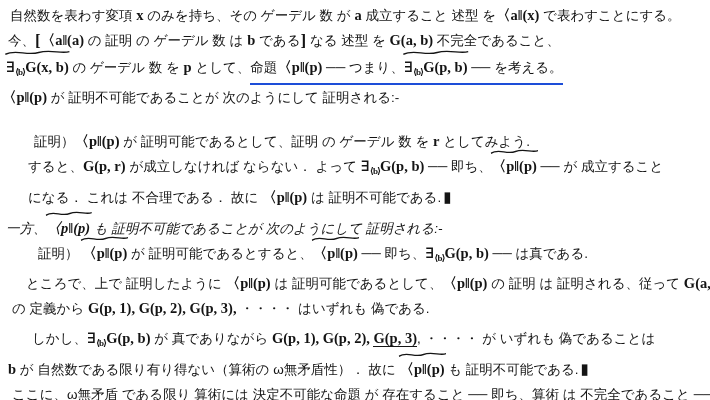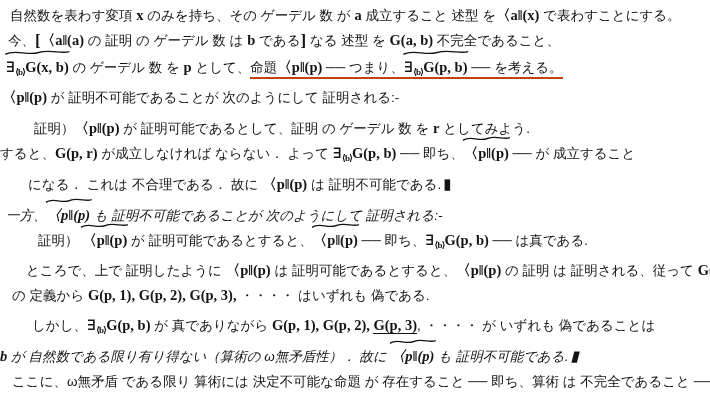--- a/index.html
+++ b/index.html
@@ -9,40 +9,40 @@
     font-family:"Liberation Sans",sans-serif;
     font-size:13.5px;
     color:#141414;
   }
   .ln{margin:0;line-height:25px;white-space:nowrap;}
   
   .ln1{padding-left:10px;}
   .ln2{padding-left:8px;}
   .ln3{padding-left:6px;margin-top:2px;}
   .ln4{padding-left:2px;}
-  .ln5{padding-left:34px;margin-top:6px;}
-  .ln6{}
+  .ln5{padding-left:34px;margin-top:19px;}
+  .ln6{padding-left:28px;}
   .ln7{padding-left:28px;}
   .ln8{padding-left:6px;margin-top:6px;font-style:italic;}
   .ln9{padding-left:38px;}
   .ln10{padding-left:26px;}
   .ln11{padding-left:12px;}
   .ln12{padding-left:32px;margin-top:5px;}
-  .ln13{padding-left:0;font-style:italic;}
+  .ln13{padding-left:8px;}
   .ln14{padding-left:12px;}
   .ln15{padding-left:8px;}
   
   .m{font-family:"Liberation Serif","DejaVu Serif",serif;font-weight:bold;font-size:14.5px;}
   .sub{font-family:"Liberation Serif","DejaVu Serif",serif;font-weight:bold;font-size:9px;vertical-align:-3px;letter-spacing:-1px;}
   .tbr{font-family:"Liberation Serif","DejaVu Serif",serif;font-weight:bold;font-size:17px;vertical-align:-1px;}
   
   .tld{position:relative;display:inline-block;}
   .tld>svg{position:absolute;top:-6px;left:-2px;width:calc(100% + 4px);height:7px;overflow:visible;}
   
-  .upink{border-bottom:2px solid #c2410c;padding-bottom:2px;}
+  .upink{border-bottom:2px solid #1d4ed8;padding-bottom:8px;}
   
   .ublk{border-bottom:1.5px solid #141414;padding-bottom:0px;}
   
   .qed{font-size:15px;color:#141414;margin-left:2px;}
 </style>
 </head>
 <body>
 
 <div class="page">
 
@@ -69,21 +69,21 @@
   <p class="ln ln8"><span>一方、</span><span class="tld"><svg viewBox="0 0 100 8" preserveAspectRatio="none">
           <path d="M2,6 C18,0 34,8 52,4 C70,0 86,6 98,3" fill="none" stroke="#141414" stroke-width="1.6"></path>
         </svg><span class="m">〈p‖(p)</span></span><span> も 証明不可能であることが 次のようにして 証明される:-</span></p>
 
   <p class="ln ln9"><span>証明） </span><span class="tld"><svg viewBox="0 0 100 8" preserveAspectRatio="none">
           <path d="M2,6 C18,0 34,8 52,4 C70,0 86,6 98,3" fill="none" stroke="#141414" stroke-width="1.6"></path>
         </svg><span class="m">〈p‖(p)</span></span><span> が 証明可能であるとすると、</span><span class="tld"><svg viewBox="0 0 100 8" preserveAspectRatio="none">
           <path d="M2,6 C18,0 34,8 52,4 C70,0 86,6 98,3" fill="none" stroke="#141414" stroke-width="1.6"></path>
         </svg><span class="m">〈p‖(p)</span></span><span> ── 即ち、</span><span class="m"><span>∃</span><span class="sub">⟨b⟩</span><span>G(p, b)</span></span><span> ── は真である.</span></p>
 
-  <p class="ln ln10"><span>ところで、上で 証明したように </span><span class="m">〈p‖(p)</span><span> は 証明可能であるとすると、</span><span class="m">〈p‖(p)</span><span> の 証明 は 証明される、従って </span><span class="m">G(a, b)</span></p>
+  <p class="ln ln10"><span>ところで、上で 証明したように </span><span class="m">〈p‖(p)</span><span> は 証明可能であるとして、</span><span class="m">〈p‖(p)</span><span> の 証明 は 証明される、従って </span><span class="m">G(a, b)</span></p>
 
   <p class="ln ln11"><span>の 定義から </span><span class="m">G(p, 1), G(p, 2), G(p, 3),</span><span> ・・・・ はいずれも 偽である.</span></p>
 
   <p class="ln ln12"><span>しかし、</span><span class="m"><span>∃</span><span class="sub">⟨b⟩</span><span>G(p, b)</span></span><span> が 真でありながら </span><span class="m">G(p, 1), G(p, 2), </span><span class="m ublk">G(p, 3)</span><span>, ・・・・ が いずれも 偽であることは</span></p>
 
   <p class="ln ln13"><span class="m">b</span><span> が 自然数である限り有り得ない（算術の ω無矛盾性）． 故に </span><span class="tld"><svg viewBox="0 0 100 8" preserveAspectRatio="none">
           <path d="M2,6 C18,0 34,8 52,4 C70,0 86,6 98,3" fill="none" stroke="#141414" stroke-width="1.6"></path>
         </svg><span class="m">〈p‖(p)</span></span><span> も 証明不可能である.</span><span class="qed">▮</span></p>
 
   <p class="ln ln14"><span>ここに、ω無矛盾 である限り 算術には 決定不可能な命題 が 存在すること ── 即ち、算術 は 不完全であること ──</span></p>

